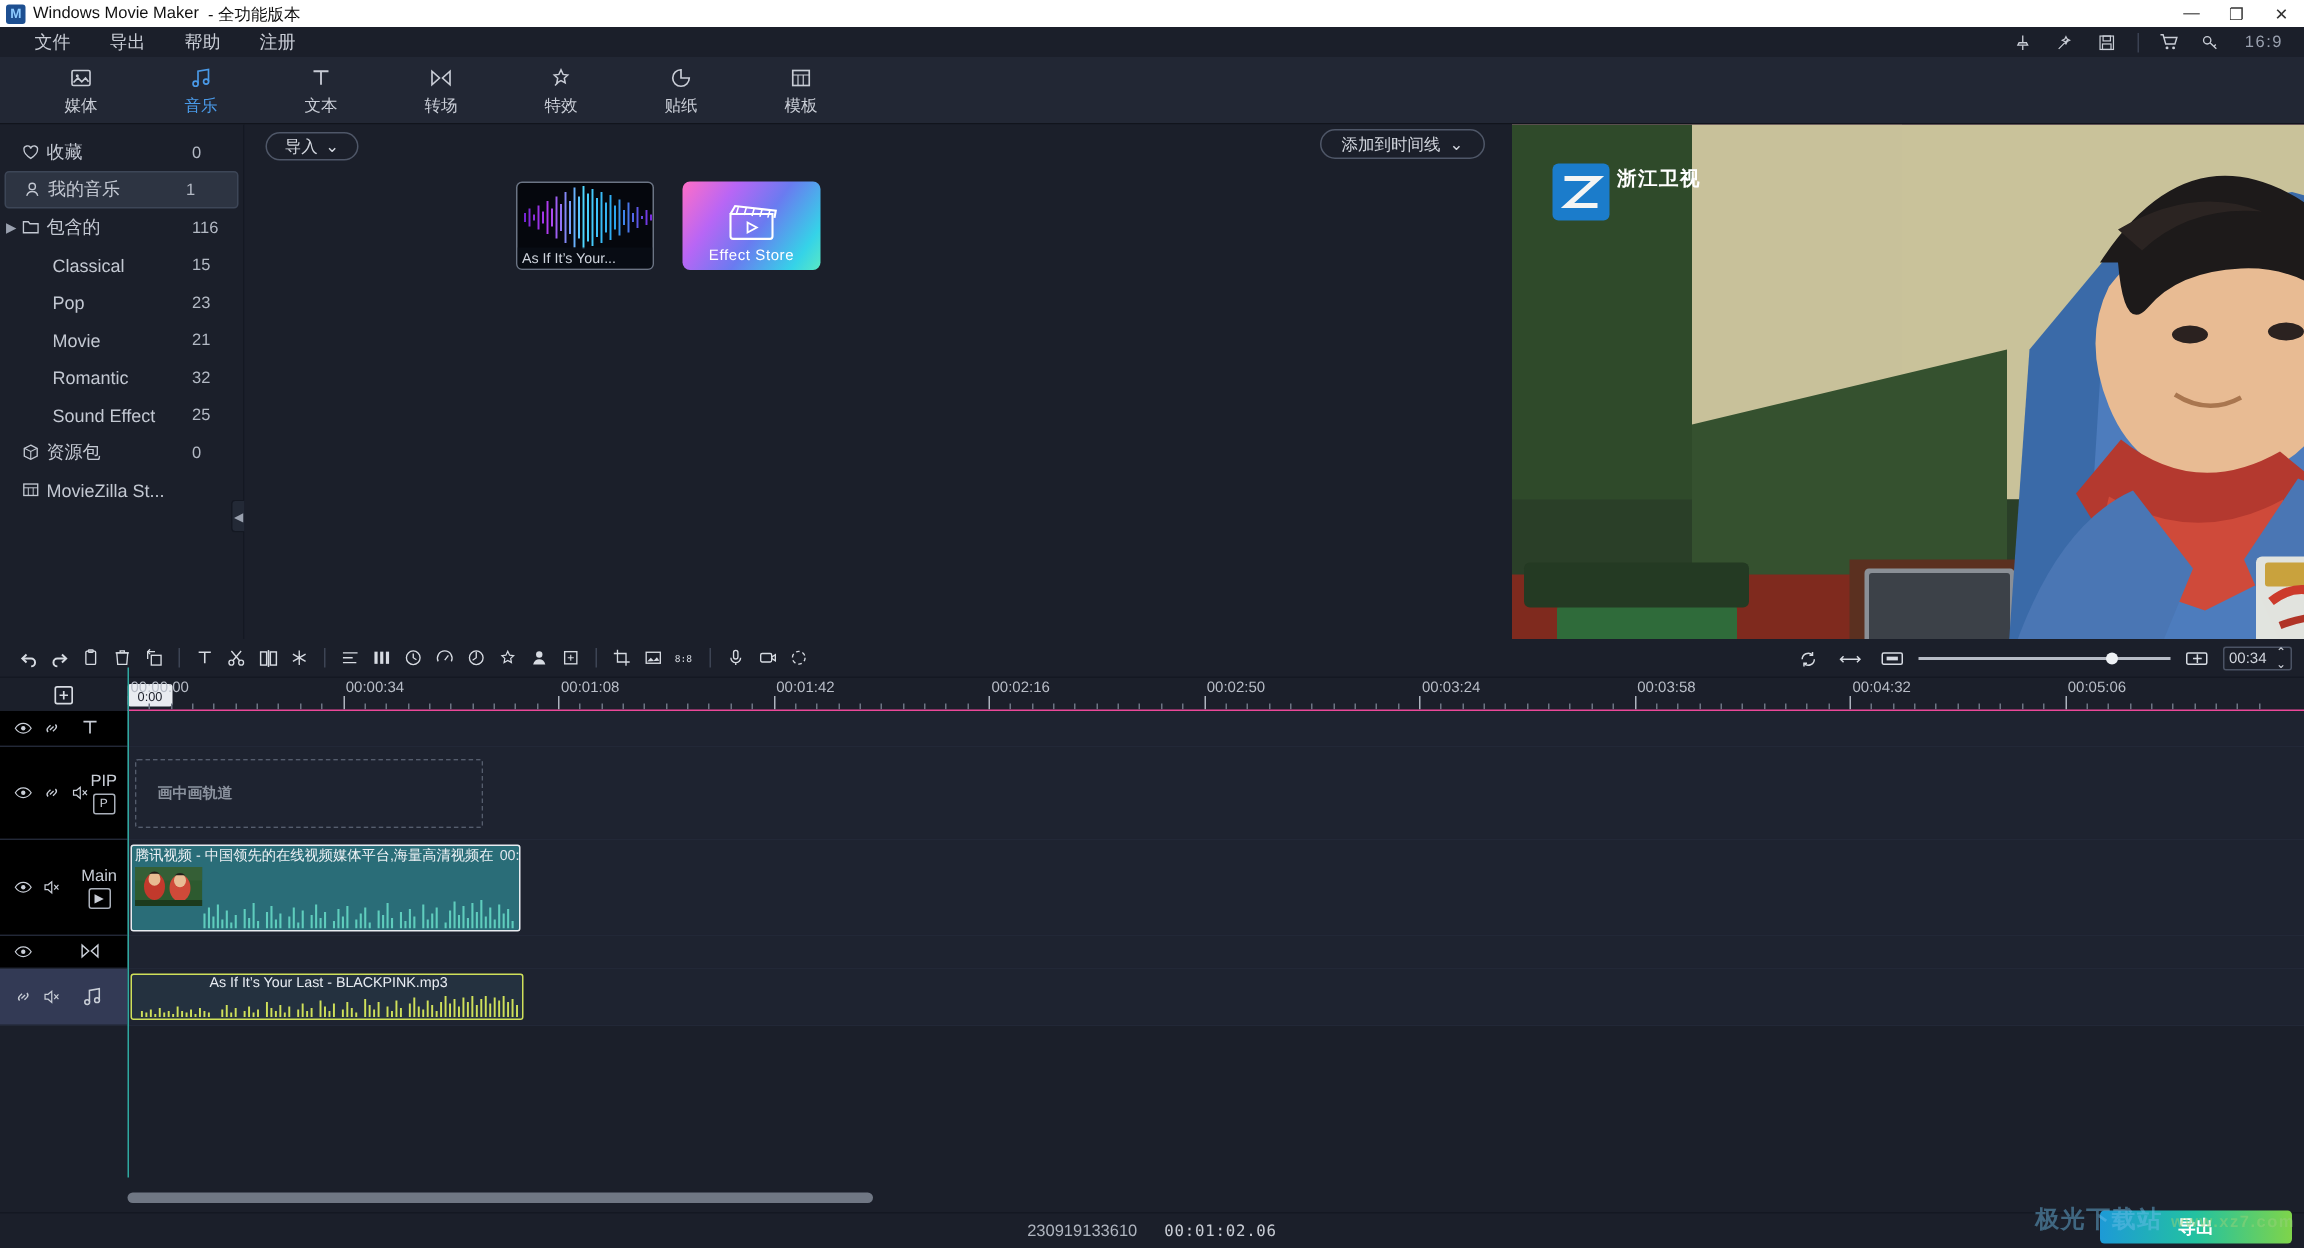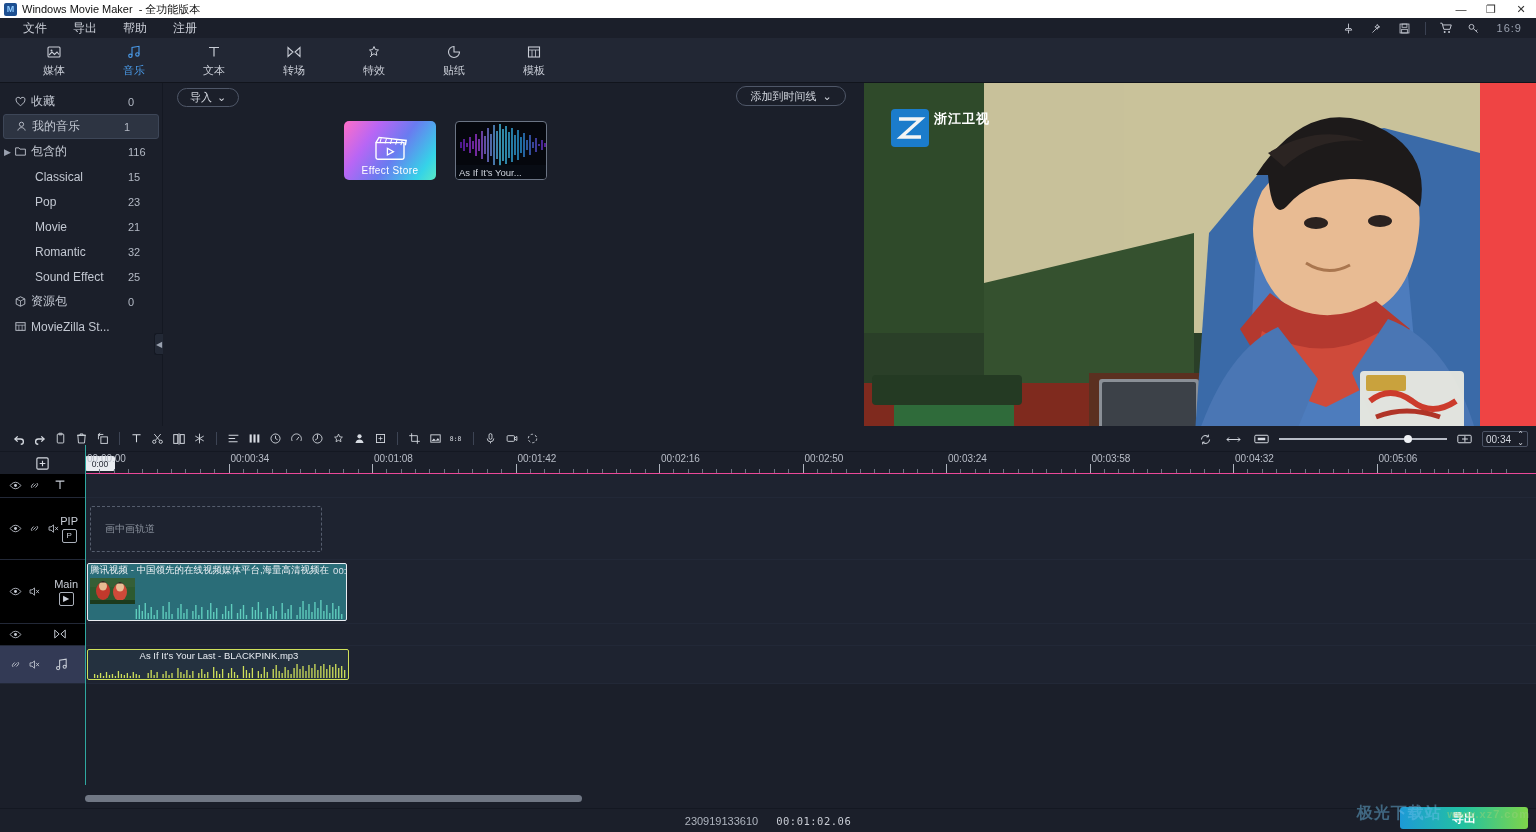--- a/index.html
+++ b/index.html
@@ -119,21 +119,21 @@
     width:92px; height:59px; border:1px solid #6b7484; border-radius:4px;
     background:#05070d; overflow:hidden; position:relative;
   }
   .thumb-audio-cap{
     position:absolute; left:0; right:0; bottom:0; height:14px;
     background:rgba(10,14,22,.82); color:#cfd4dd; font-size:9.5px;
     display:flex; align-items:center; padding-left:3px; white-space:nowrap;
   }
 
   
-  .preview{ width:672px; background:#ef4444; position:relative; }
+  .preview{ width:528px; background:#f9a8d4; position:relative; }
   .video{
     position:absolute; left:0; top:0; width:616px; height:364px; overflow:hidden;
     background:#2b2b2b;
   }
   .ctrlbar{
     position:absolute; left:0; bottom:0; width:616px; height:28px;
     background:#141821; display:flex; align-items:center; padding:0 8px; gap:8px;
   }
   .cb-ico{ width:15px; height:16px; display:flex; align-items:center; justify-content:center; color:#dfe3ea; }
   .seg7{
@@ -200,21 +200,21 @@
   }
   .th-box{
     width:15px; height:14px; border:1px solid #aab0ba; border-radius:2px;
     display:flex; align-items:center; justify-content:center; font-size:8px;
   }
   .trk-body{ flex:1; position:relative; background:#1e2330; }
 
   .pip-placeholder{
     position:absolute; left:5px; top:8px; width:232px; height:46px;
     border:1px dashed #555d6d; border-radius:2px; color:#8a919d; font-size:10px;
-    display:flex; align-items:center; padding-left:14px;
+    display:flex; align-items:center; padding-left:14px;font-weight:bold;
   }
 
   .clip{
     position:absolute; top:3px; border-radius:2px; overflow:hidden;
   }
   .clip.video-clip{
     left:2px; width:260px; height:58px; background:#2a6d78;
     border:1.5px solid #e9ecf1;
   }
   .clip-title{
@@ -468,49 +468,49 @@
           <span>导入</span>
           <span>⌄</span>
         </div>
         <div class="add-tl-btn">
           <span>添加到时间线</span>
           <span>⌄</span>
         </div>
       </div>
 
       <div class="thumbs">
-        <div class="thumb">
-          <div class="thumb-effect">
-            <svg width="36" height="28" viewBox="0 0 40 32" style="margin-bottom:8px">
-              <path d="M4 11h32v17a2 2 0 0 1-2 2H6a2 2 0 0 1-2-2z" stroke="#ffffff" fill="none" stroke-width="1.6"></path>
-              <path d="M4 11l3.5-6 31 3.5-1 5.5" stroke="#ffffff" fill="none" stroke-width="1.6"></path>
-              <path d="M10 5.8l-1.6 5.4M16 6.4l-1.6 5.4M22 7.1l-1.6 5.4M28 7.8l-1.6 5.4M34 8.4l-1.6 5.4" stroke="#ffffff" stroke-width="1.2"></path>
-              <path d="M17 17.5l7 3.8-7 3.8z" stroke="#ffffff" fill="none" stroke-width="1.4"></path>
-            </svg>
-            <div class="es-label">Effect Store</div>
-          </div>
-        </div>
-
         <div class="thumb">
           <div class="thumb-audio-wrap">
             <svg width="92" height="46" viewBox="0 0 92 46">
               <defs>
                 <linearGradient id="wg" x1="0" y1="0" x2="1" y2="0">
                   <stop offset="0%" stop-color="#6a1fd0"></stop>
                   <stop offset="22%" stop-color="#b43df0"></stop>
                   <stop offset="48%" stop-color="#4fd8ff"></stop>
                   <stop offset="72%" stop-color="#2aa6f0"></stop>
                   <stop offset="100%" stop-color="#7b2ae0"></stop>
                 </linearGradient>
               </defs>
               <g stroke="url(#wg)" stroke-width="1.3">
                 <path d="M2 23v0M5 20v6M8 17v12M11 21v4M14 15v16M17 19v8M20 12v22M23 17v12M26 9v28M29 14v18M32 6v34M35 12v22M38 3v40M41 9v28M44 2v42M47 7v32M50 4v38M53 10v26M56 6v34M59 13v20M62 8v30M65 15v16M68 11v24M71 18v10M74 13v20M77 20v6M80 16v14M83 22v2M86 18v10M89 21v4"></path>
               </g>
             </svg>
             <div class="thumb-audio-cap">As If It’s Your...</div>
+          </div>
+        </div>
+
+        <div class="thumb">
+          <div class="thumb-effect">
+            <svg width="36" height="28" viewBox="0 0 40 32" style="margin-bottom:8px">
+              <path d="M4 11h32v17a2 2 0 0 1-2 2H6a2 2 0 0 1-2-2z" stroke="#ffffff" fill="none" stroke-width="1.6"></path>
+              <path d="M4 11l3.5-6 31 3.5-1 5.5" stroke="#ffffff" fill="none" stroke-width="1.6"></path>
+              <path d="M10 5.8l-1.6 5.4M16 6.4l-1.6 5.4M22 7.1l-1.6 5.4M28 7.8l-1.6 5.4M34 8.4l-1.6 5.4" stroke="#ffffff" stroke-width="1.2"></path>
+              <path d="M17 17.5l7 3.8-7 3.8z" stroke="#ffffff" fill="none" stroke-width="1.4"></path>
+            </svg>
+            <div class="es-label">Effect Store</div>
           </div>
         </div>
       </div>
     </div>
 
     <div class="preview">
       <div class="video">
         <svg width="616" height="364" viewBox="0 0 616 364" style="display:block">
           <rect width="616" height="364" fill="#1d2a1c"></rect>
           <rect x="0" y="0" width="616" height="250" fill="#c9c29a"></rect>

